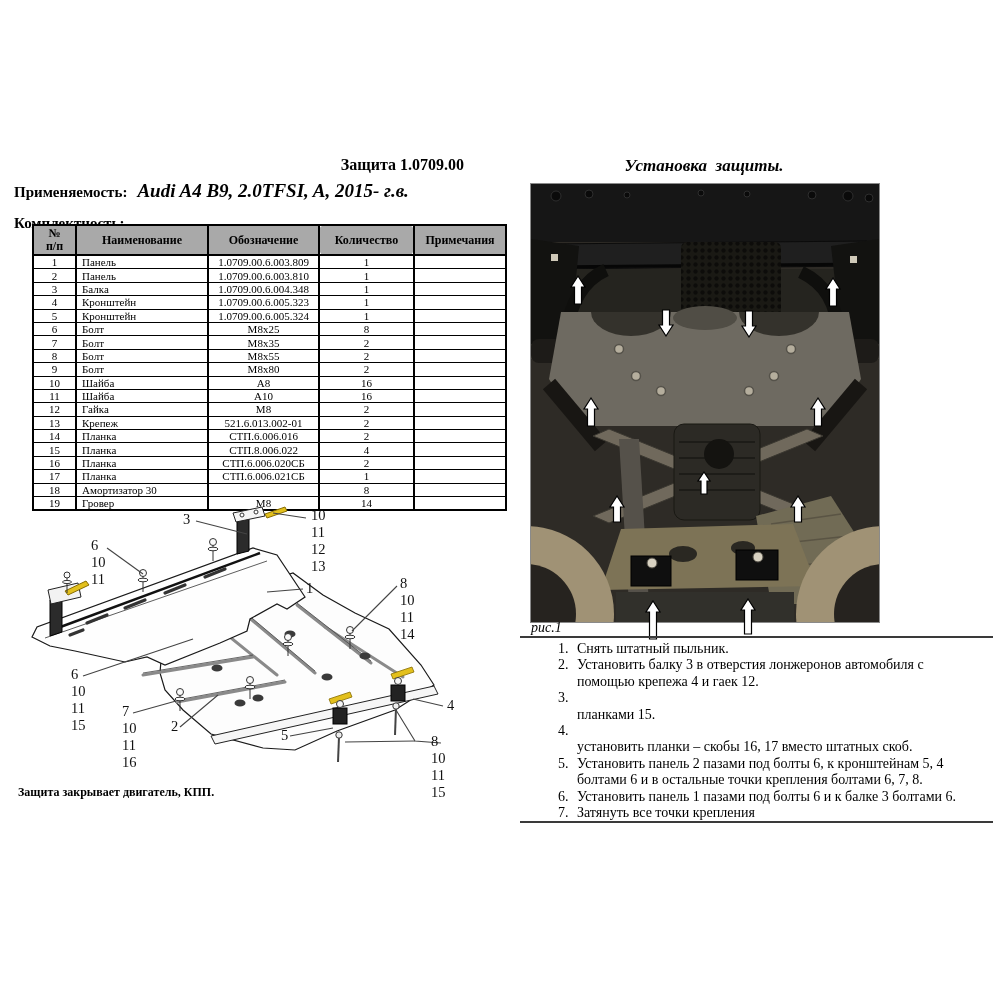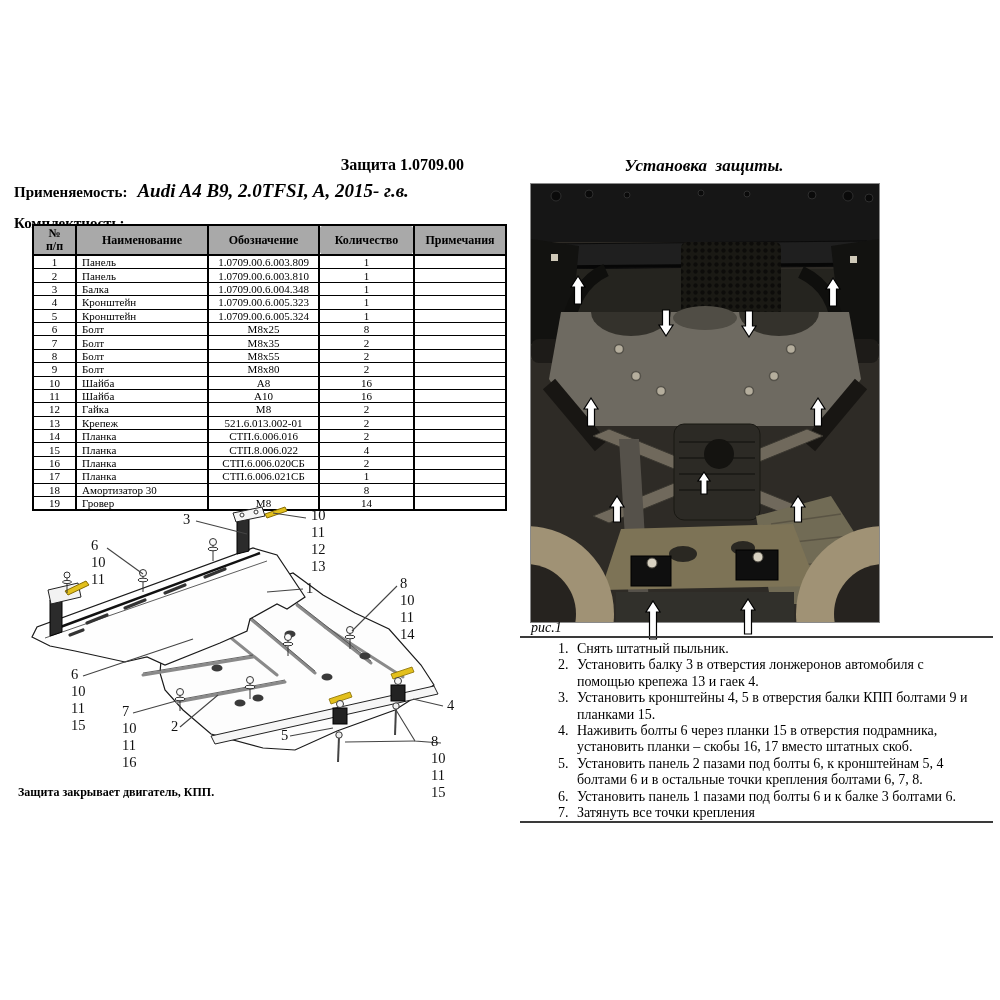--- a/index.html
+++ b/index.html
@@ -527,21 +527,21 @@
   <svg class="abs" style="left:738px;top:598px;" width="20" height="37" viewBox="0 0 20 37">
     <polygon points="10,1 17,12 13.5,12 13.5,36 6.5,36 6.5,12 3,12" fill="#fff" stroke="#000" stroke-width="1.2"></polygon>
   </svg>
 </div>
 
 <div class="abs" id="fig-caption">рис.1</div>
 <div class="abs hrule" id="rule-top"></div>
 
 <div class="abs" id="instructions">
     <div class="instr"><span class="num">1.</span><span>Снять штатный пыльник.</span></div>
-    <div class="instr"><span class="num">2.</span><span>Установить балку 3 в отверстия лонжеронов автомобиля с</span><br><span>помощью крепежа 13 и гаек 4.</span></div>
-    <div class="instr"><span class="num">3.</span><span>Установить кронштейны 4, 5 в отверстия балки КПП болтами 9 и</span><br><span>планками 15.</span></div>
-    <div class="instr"><span class="num">4.</span><span>Наживить болты 6 через планки 15 в отверстия подрамника,</span><br><span>установить планки – скобы 16, 17 вместо штатных скоб.</span></div>
+    <div class="instr"><span class="num">2.</span><span>Установить балку 3 в отверстия лонжеронов автомобиля с</span><br><span>помощью крепежа 4 и гаек 12.</span></div>
+    <div class="instr"><span class="num">3.</span><br><span>планками 15.</span></div>
+    <div class="instr"><span class="num">4.</span><br><span>установить планки – скобы 16, 17 вместо штатных скоб.</span></div>
     <div class="instr"><span class="num">5.</span><span>Установить панель 2 пазами под болты 6, к кронштейнам 5, 4</span><br><span>болтами 6 и в остальные точки крепления болтами 6, 7, 8.</span></div>
     <div class="instr"><span class="num">6.</span><span>Установить панель 1 пазами под болты 6 и к балке 3 болтами 6.</span></div>
     <div class="instr"><span class="num">7.</span><span>Затянуть все точки крепления</span></div>
   </div>
 
 <div class="abs hrule" id="rule-bottom"></div>
 
 </body></html>

